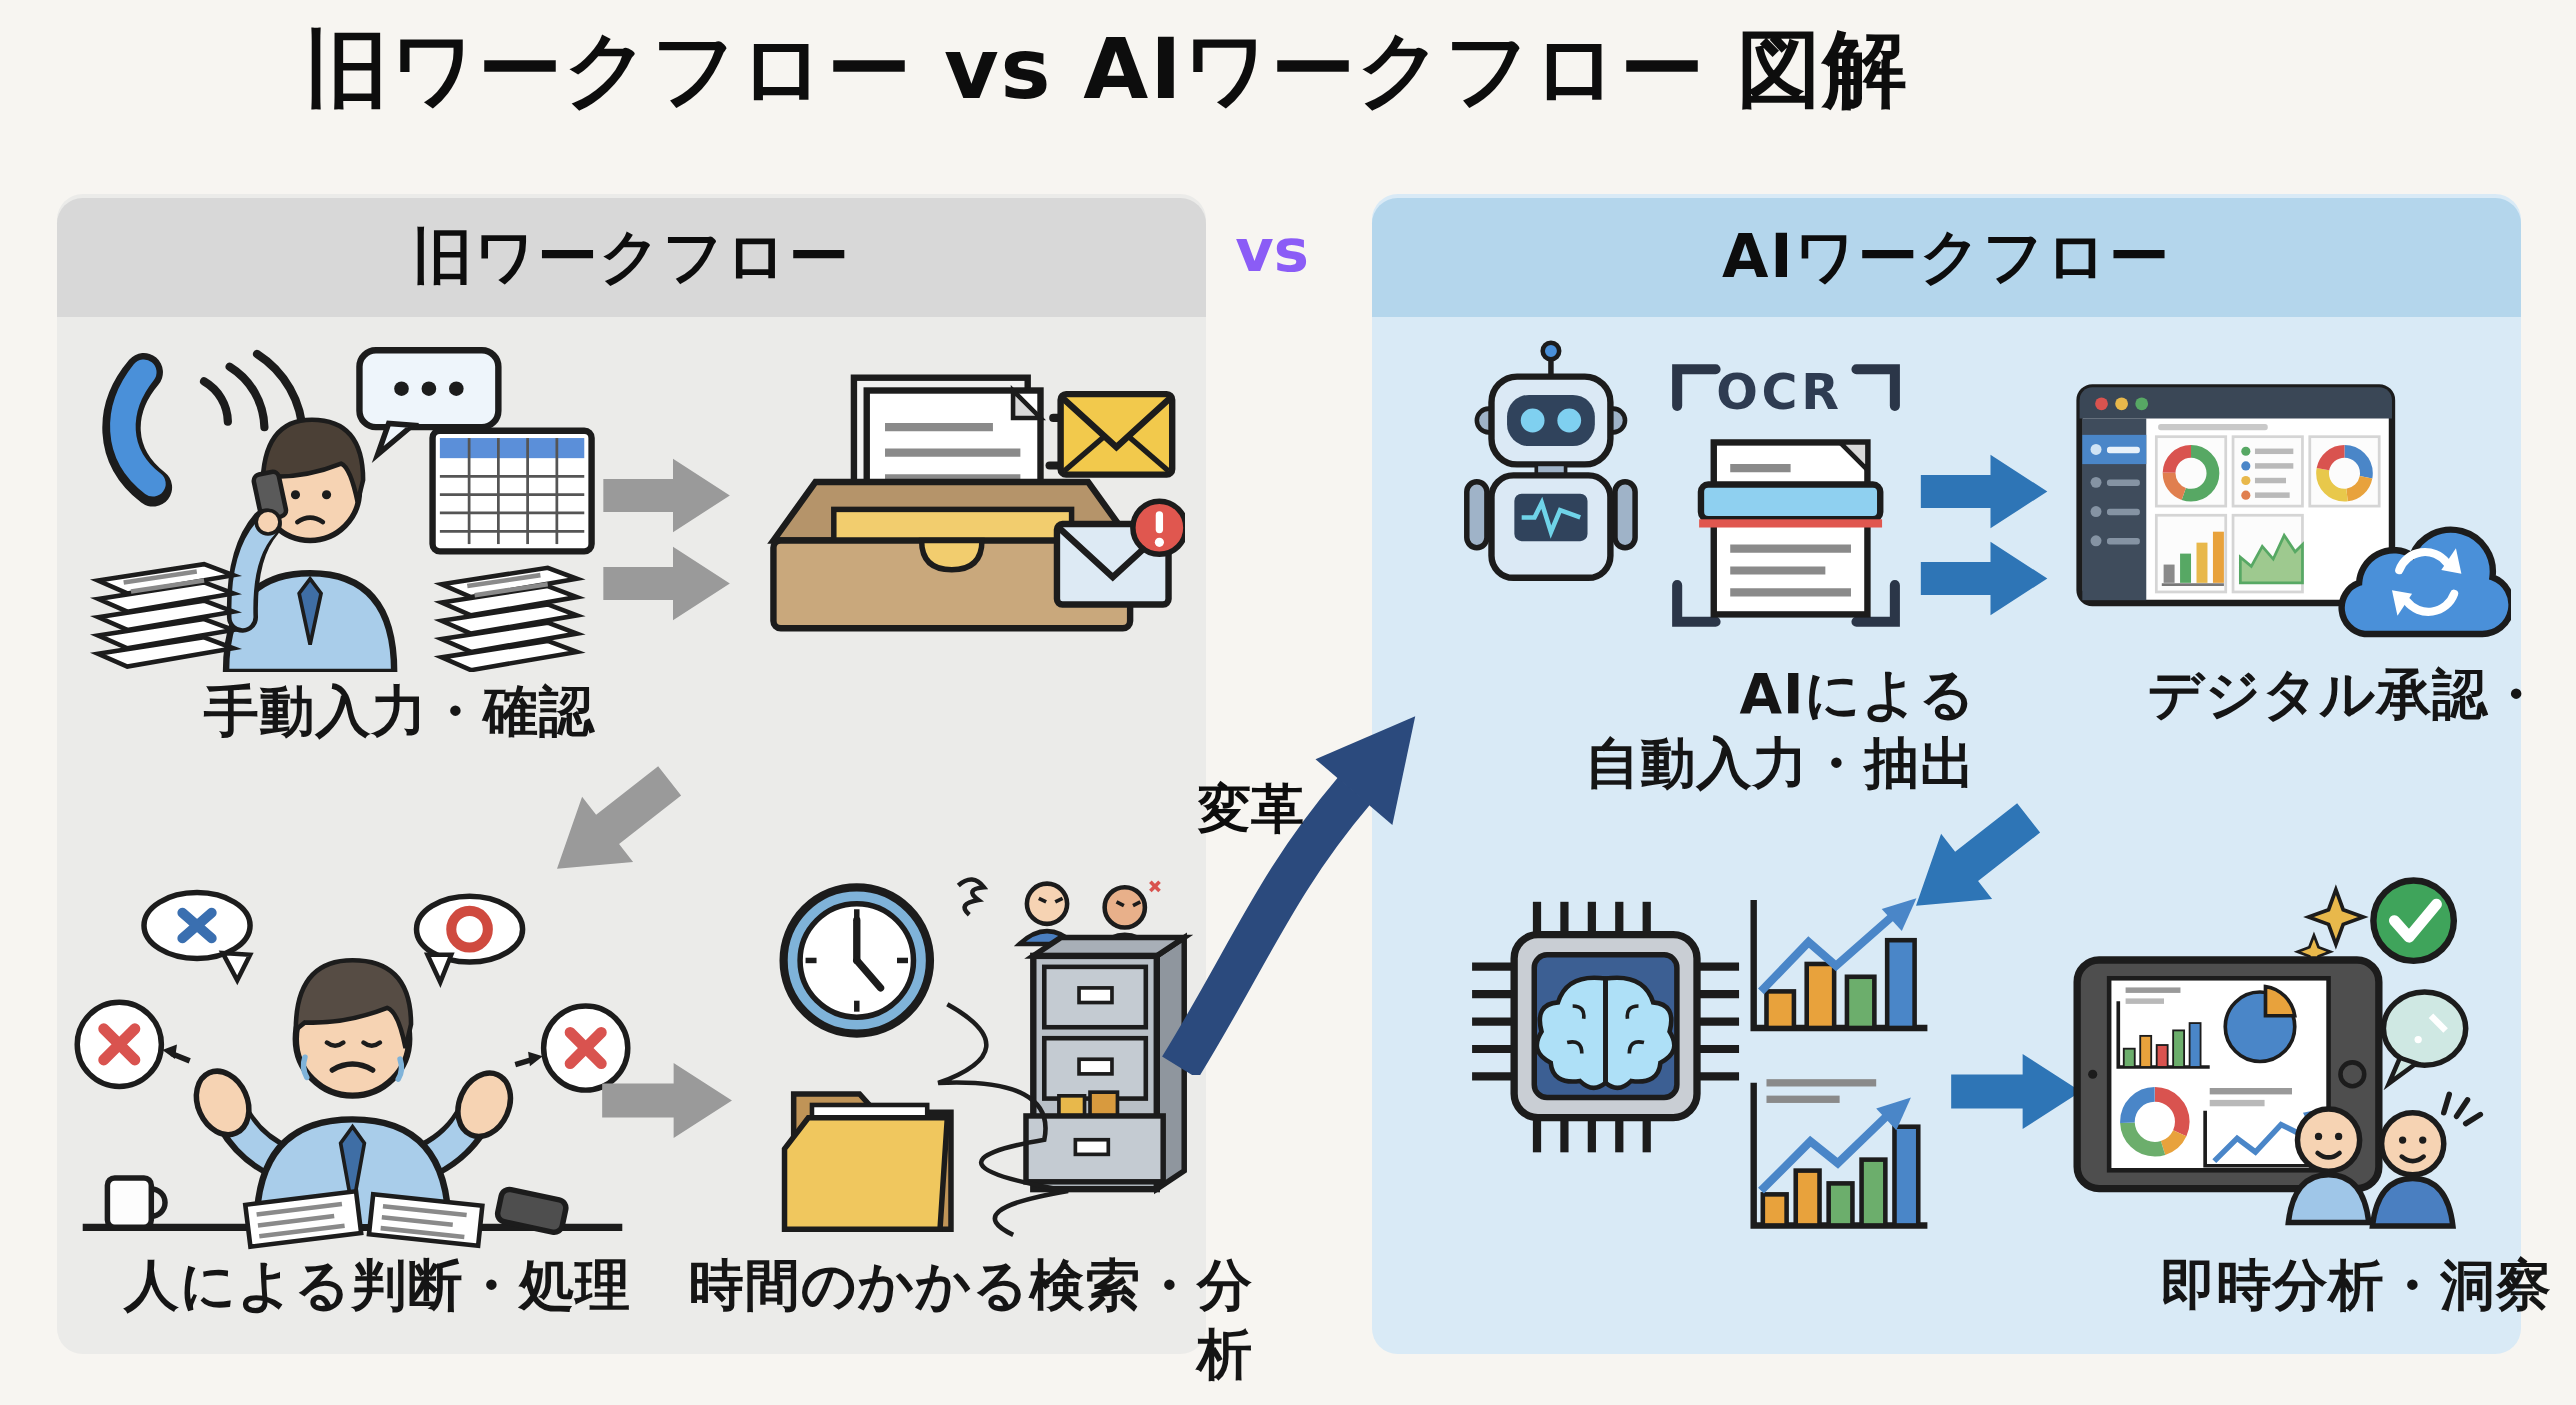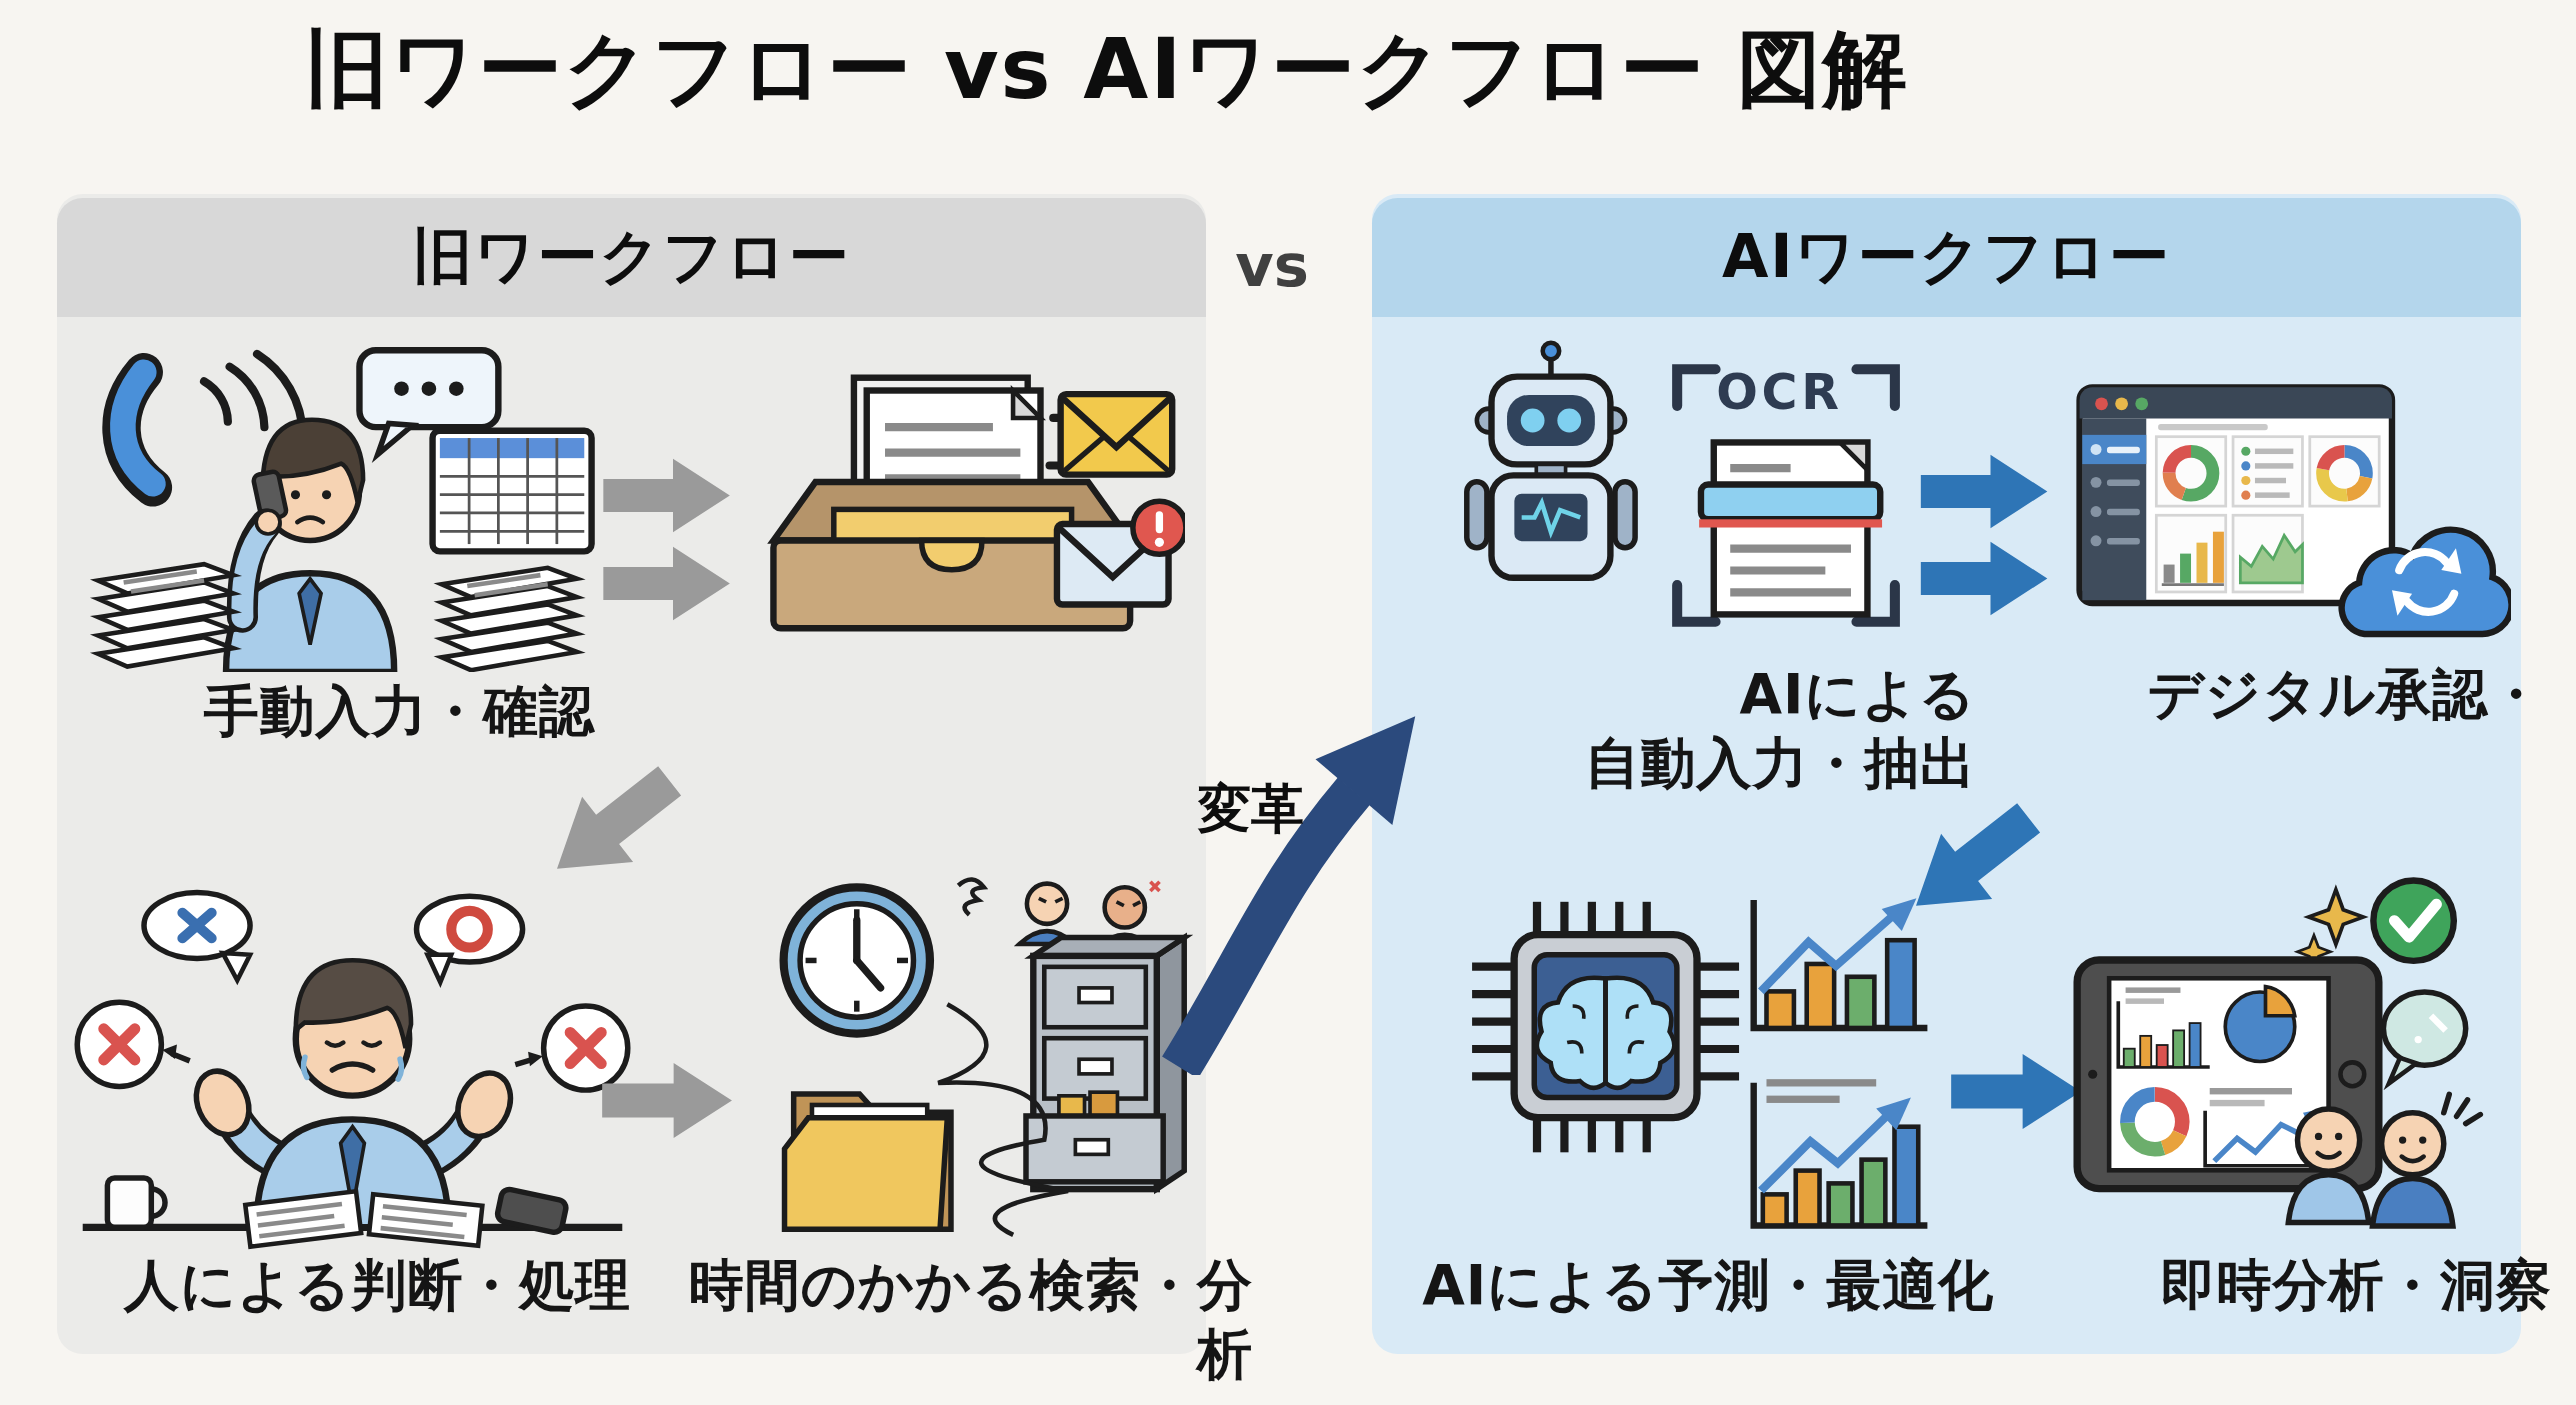--- a/index.html
+++ b/index.html
@@ -18,22 +18,22 @@
   .panel.old{left:57px;background:#ebebe9;}
   .panel.ai{left:1372px;background:#d9eaf6;}
   .panel-header{
     position:absolute;top:4px;left:0;width:100%;height:119px;
     border-radius:25.6px 25.6px 0 0;display:flex;align-items:center;justify-content:center;
     font-size:60px;font-weight:800;color:#0d0d0d;letter-spacing:1.8px;
   }
   .panel.old .panel-header{background:#d8d8d8;}
   .panel.ai .panel-header{background:#b4d6ec;}
   .vs{
-    position:absolute;left:1206px;top:231px;width:132px;text-align:center;
-    font-size:59px;font-weight:800;color:#404040;
+    position:absolute;left:1206px;top:216px;width:132px;text-align:center;
+    font-size:59px;font-weight:800;color:#8b5cf6;
   }
   .label{
     position:absolute;font-size:55px;line-height:1.25;font-weight:800;
     color:#151515;text-align:right;letter-spacing:0.9px;
   }
   .transform-label{
     position:absolute;left:1164px;top:774px;width:174px;text-align:center;
     font-size:53px;font-weight:800;color:#0d0d0d;
   }
   .ocr-text{
@@ -493,21 +493,20 @@
       <polyline points="322,212 322,368 512,368" fill="none" stroke="#1c1c1c" stroke-width="7"></polyline>
       <rect x="332" y="334" width="26" height="34" fill="#e8a23c" stroke="#1c1c1c" stroke-width="5"></rect>
       <rect x="368" y="308" width="26" height="60" fill="#e8a23c" stroke="#1c1c1c" stroke-width="5"></rect>
       <rect x="404" y="322" width="26" height="46" fill="#6cae6c" stroke="#1c1c1c" stroke-width="5"></rect>
       <rect x="440" y="296" width="26" height="72" fill="#6cae6c" stroke="#1c1c1c" stroke-width="5"></rect>
       <rect x="476" y="260" width="26" height="108" fill="#4a86c8" stroke="#1c1c1c" stroke-width="5"></rect>
       <polyline points="330,330 384,276 414,300 472,244" fill="none" stroke="#4a86c8" stroke-width="9"></polyline>
       <polygon points="494,228 456,240 478,264" fill="#4a86c8"></polygon>
     </g>
   </svg>
-  <div class="label" style="left:1390px;top:1251px;width:604px">AIによる予測・最適化</div>
 
   <div class="harrow blue" style="left:1939px;top:1052px;width:156px;height:79px">
     <svg viewBox="0 0 140 84">
         <polygon points="0,24 76,24 76,2 138,42 76,82 76,60 0,60" fill="currentColor"></polygon>
       </svg>
   </div>
 
   <svg class="ill" style="left:2054px;top:864px" width="476" height="384" viewBox="0 0 520 420">
     <g>
       <path d="M308,28 l8,22 22,8 -22,8 -8,22 -8,-22 -22,-8 22,-8 z" fill="#e8b84b" stroke="#1c1c1c" stroke-width="4"></path>

